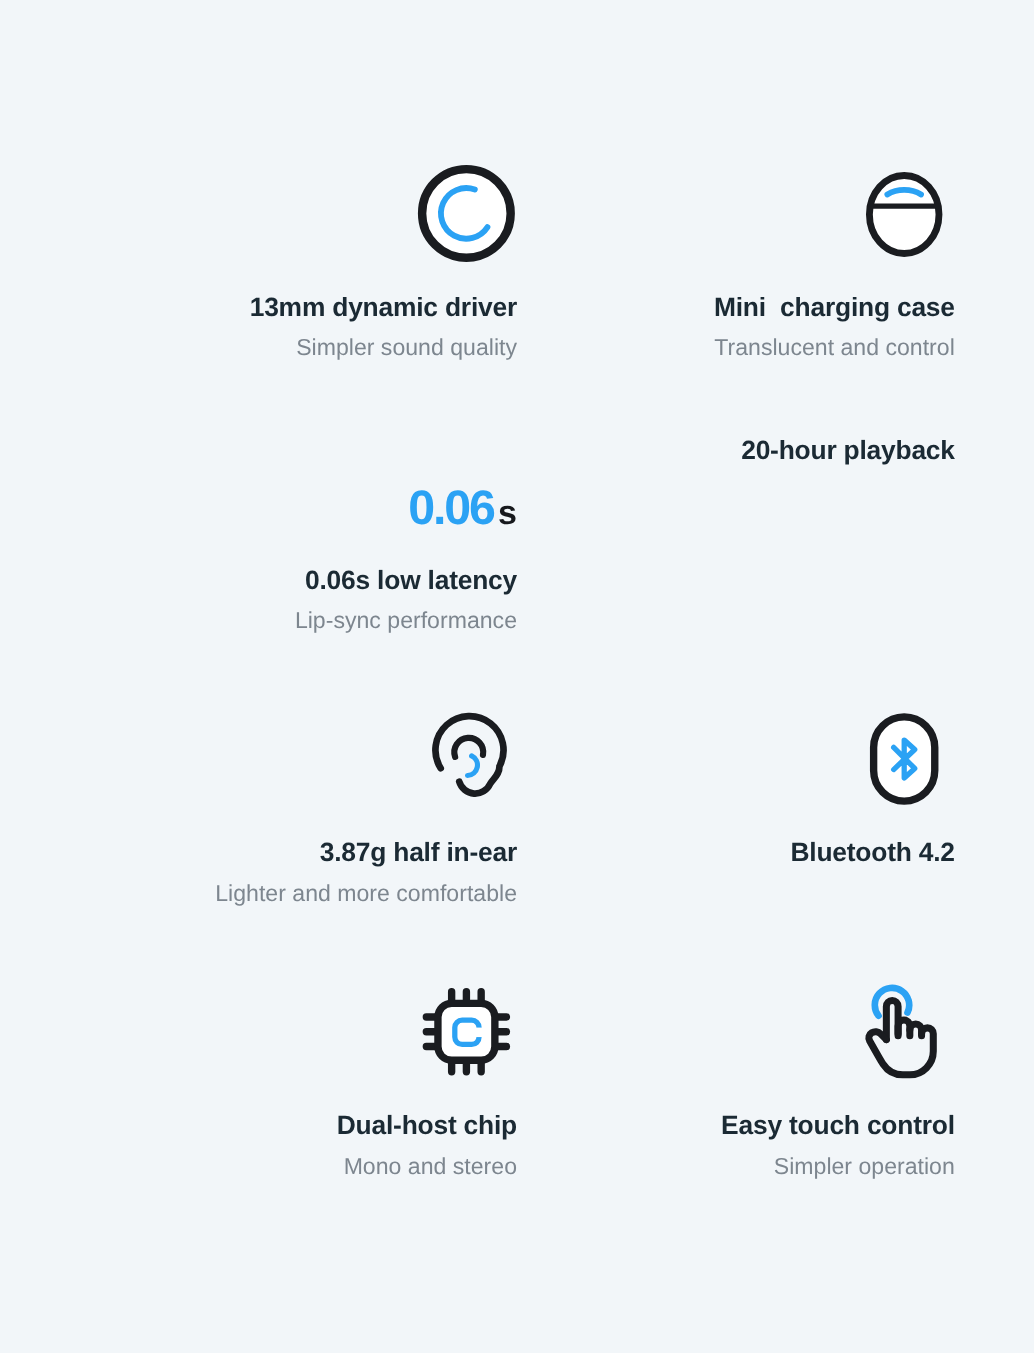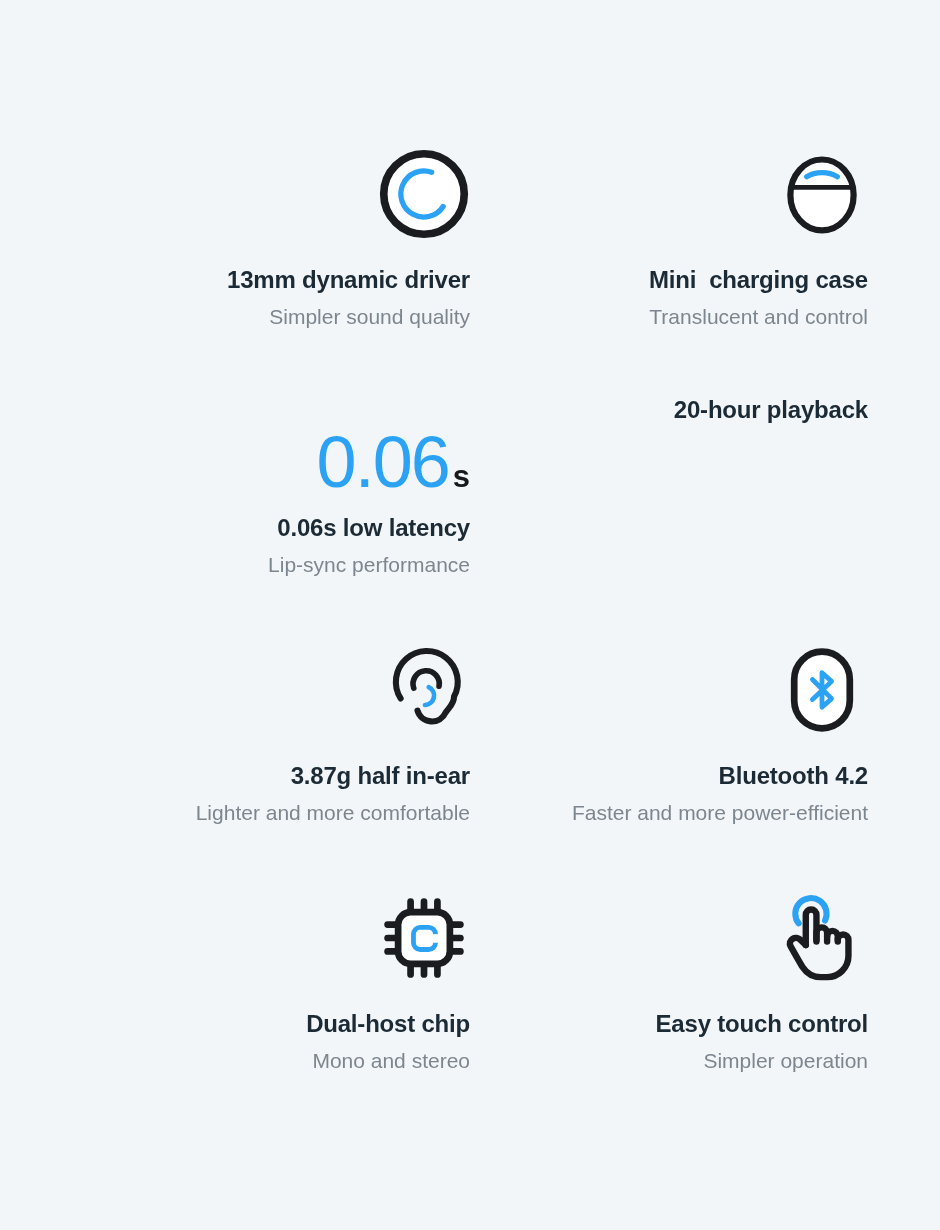--- a/index.html
+++ b/index.html
@@ -16,21 +16,21 @@
   .cell{display:flex;flex-direction:column;align-items:flex-end;justify-content:flex-start;text-align:center;}
   .icon-box{height:92px;display:flex;align-items:center;justify-content:center;margin-bottom:26px;}
   .title{
     font-size:24px;font-weight:700;color:#1b2a34;letter-spacing:-0.2px;
     white-space:pre-wrap;line-height:1.2;
   }
   .subtitle{
     font-size:21px;font-weight:400;color:#7d868f;margin-top:9px;line-height:1.2;
   }
   .latency{display:flex;align-items:baseline;}
-  .latency-num{font-size:72px;font-weight:400;color:#2ba2f4;letter-spacing:-2px;line-height:1;margin-top:40px;}
+  .latency-num{font-size:44px;font-weight:700;color:#2ba2f4;letter-spacing:-2px;line-height:1;margin-top:40px;}
   .latency-unit{font-size:31px;font-weight:700;color:#17191d;margin-left:4px;line-height:1;}
   svg{display:block;}
 </style>
 </head>
 <body>
 
 <div class="grid">
 
   <div class="cell">
     <div class="icon-box">
@@ -83,21 +83,20 @@
   </div>
 
   <div class="cell">
     <div class="icon-box">
       <svg width="92" height="92" viewBox="0 0 96 96">
         <rect x="19" y="8" width="58" height="80" rx="29" fill="#ffffff" stroke="#1a1c20" stroke-width="7"></rect>
         <path d="M38 37 L58 57 L48 66 L48 30 L58 39 L38 58" fill="none" stroke="#2ba2f4" stroke-width="5" stroke-linecap="round" stroke-linejoin="round"></path>
       </svg>
     </div>
     <div class="title">Bluetooth 4.2</div>
-    <div class="subtitle">Faster and more power-efficient</div>
   </div>
 
   <div class="cell">
     <div class="icon-box">
       <svg width="92" height="92" viewBox="0 0 96 96">
         <g stroke="#1a1c20" stroke-width="7" stroke-linecap="round">
           <path d="M34 10 V21 M48 10 V21 M62 10 V21"></path>
           <path d="M34 75 V86 M48 75 V86 M62 75 V86"></path>
           <path d="M10 34 H21 M10 48 H21 M10 62 H21"></path>
           <path d="M75 34 H86 M75 48 H86 M75 62 H86"></path>

